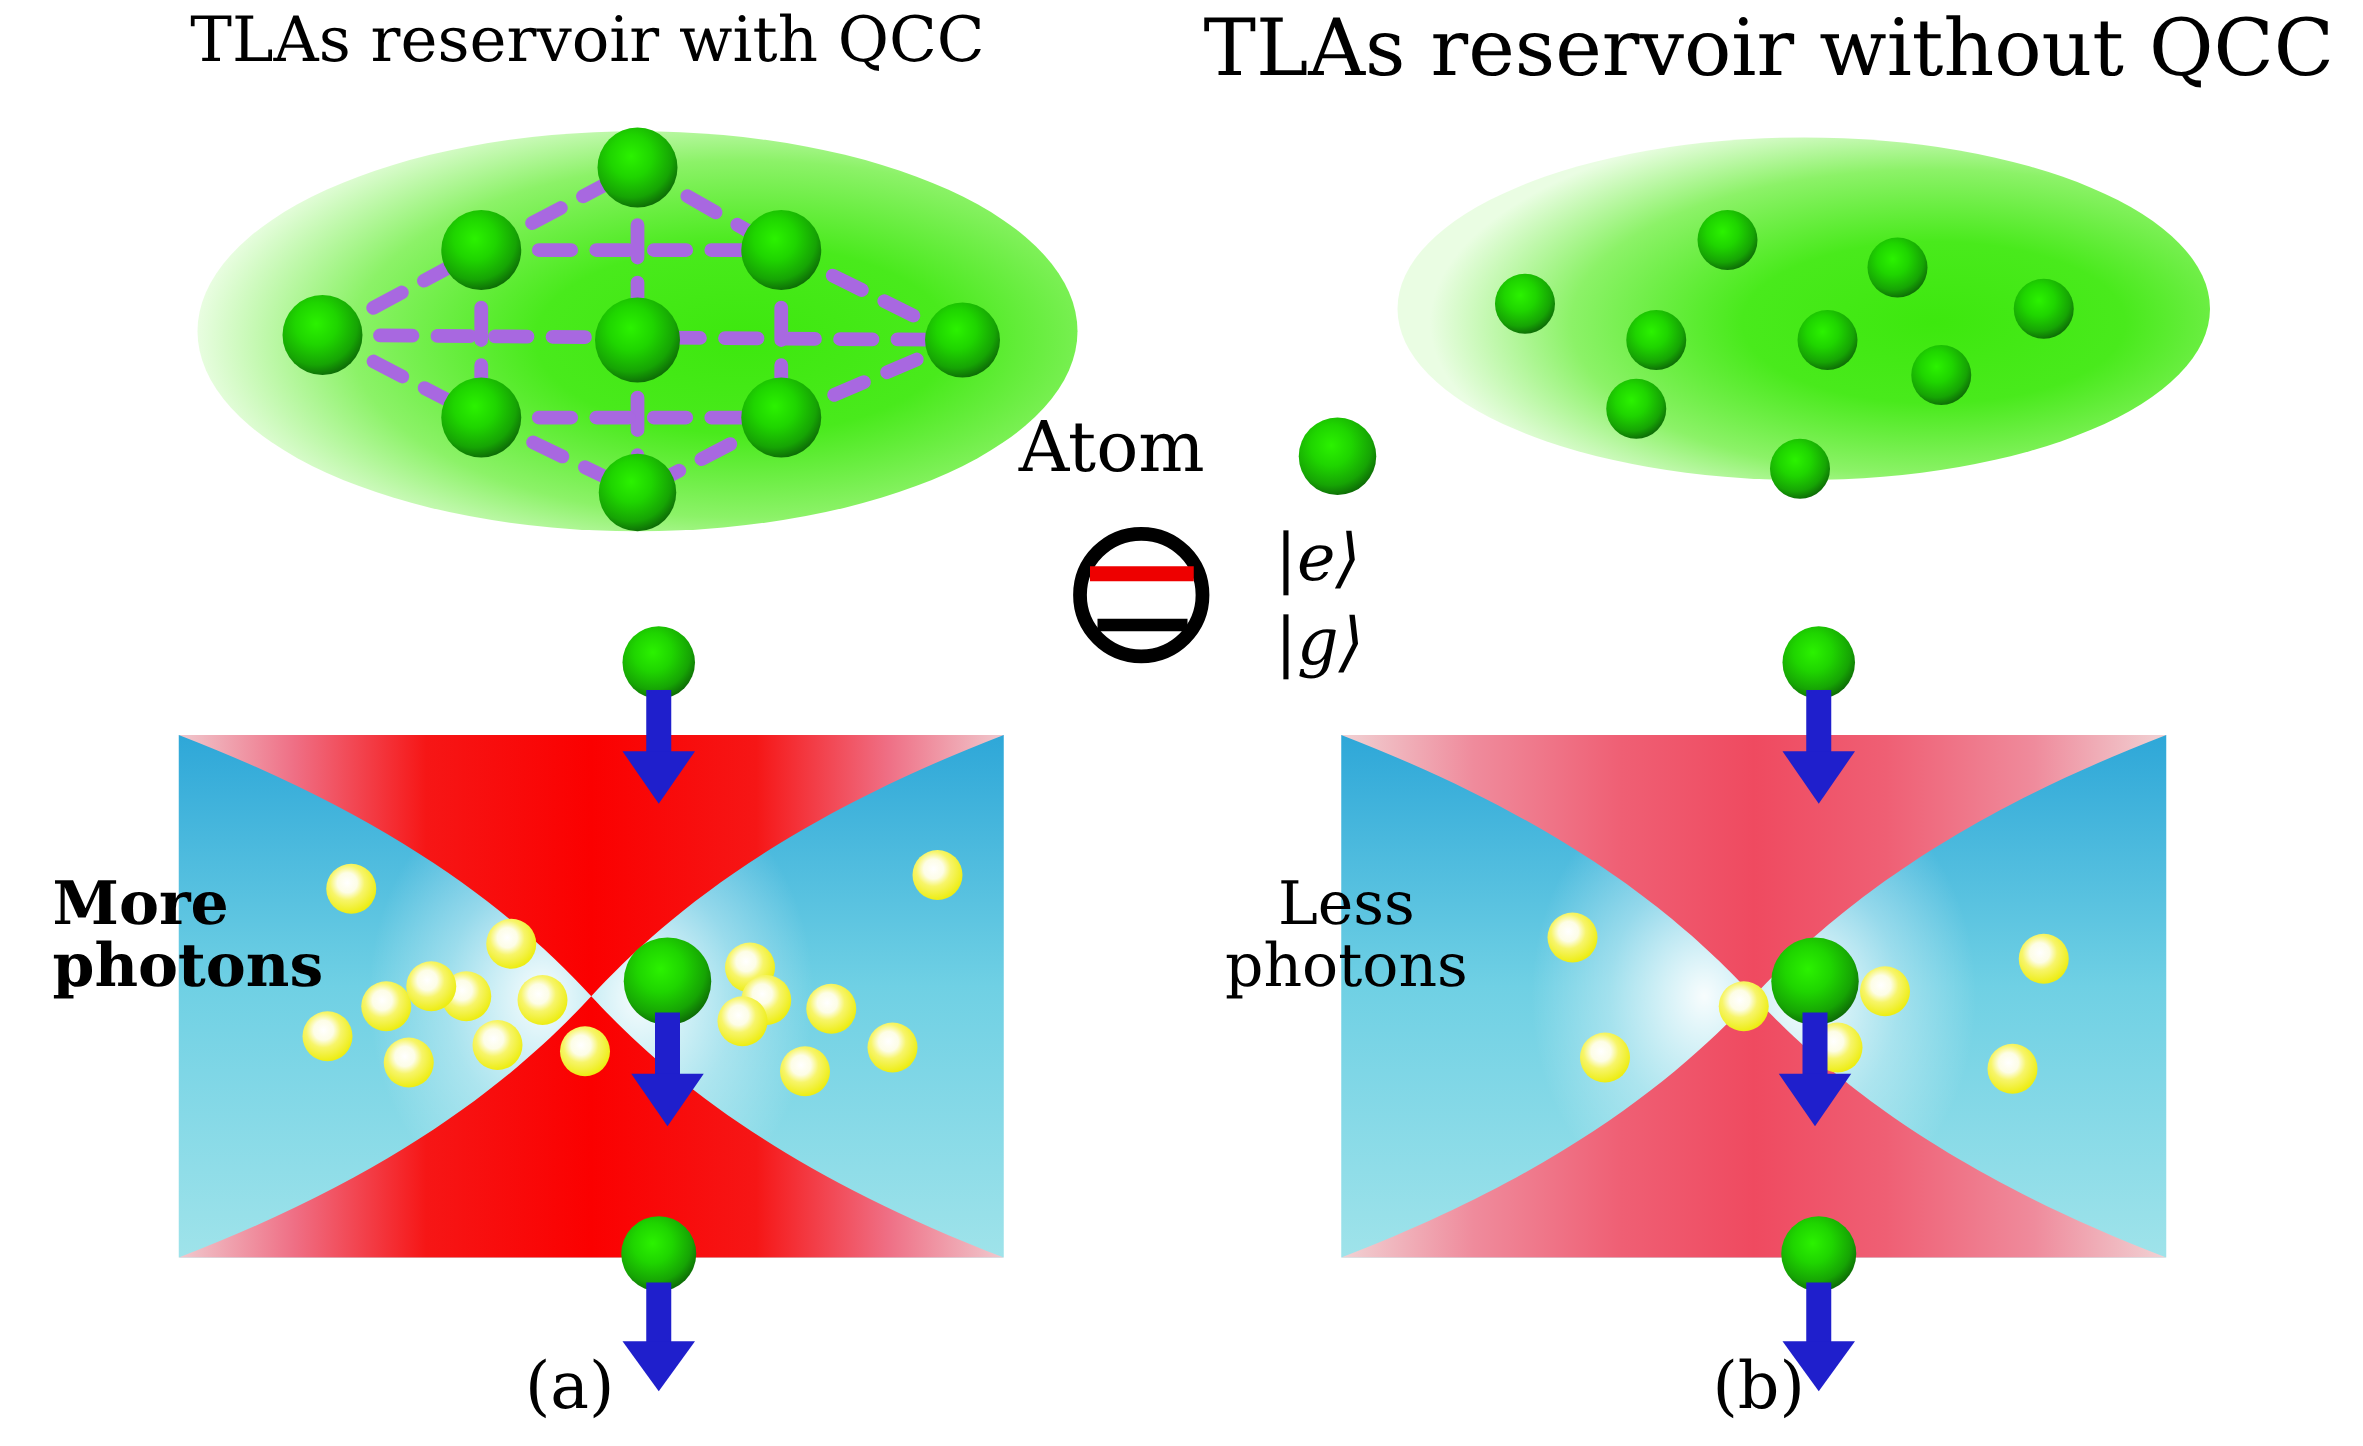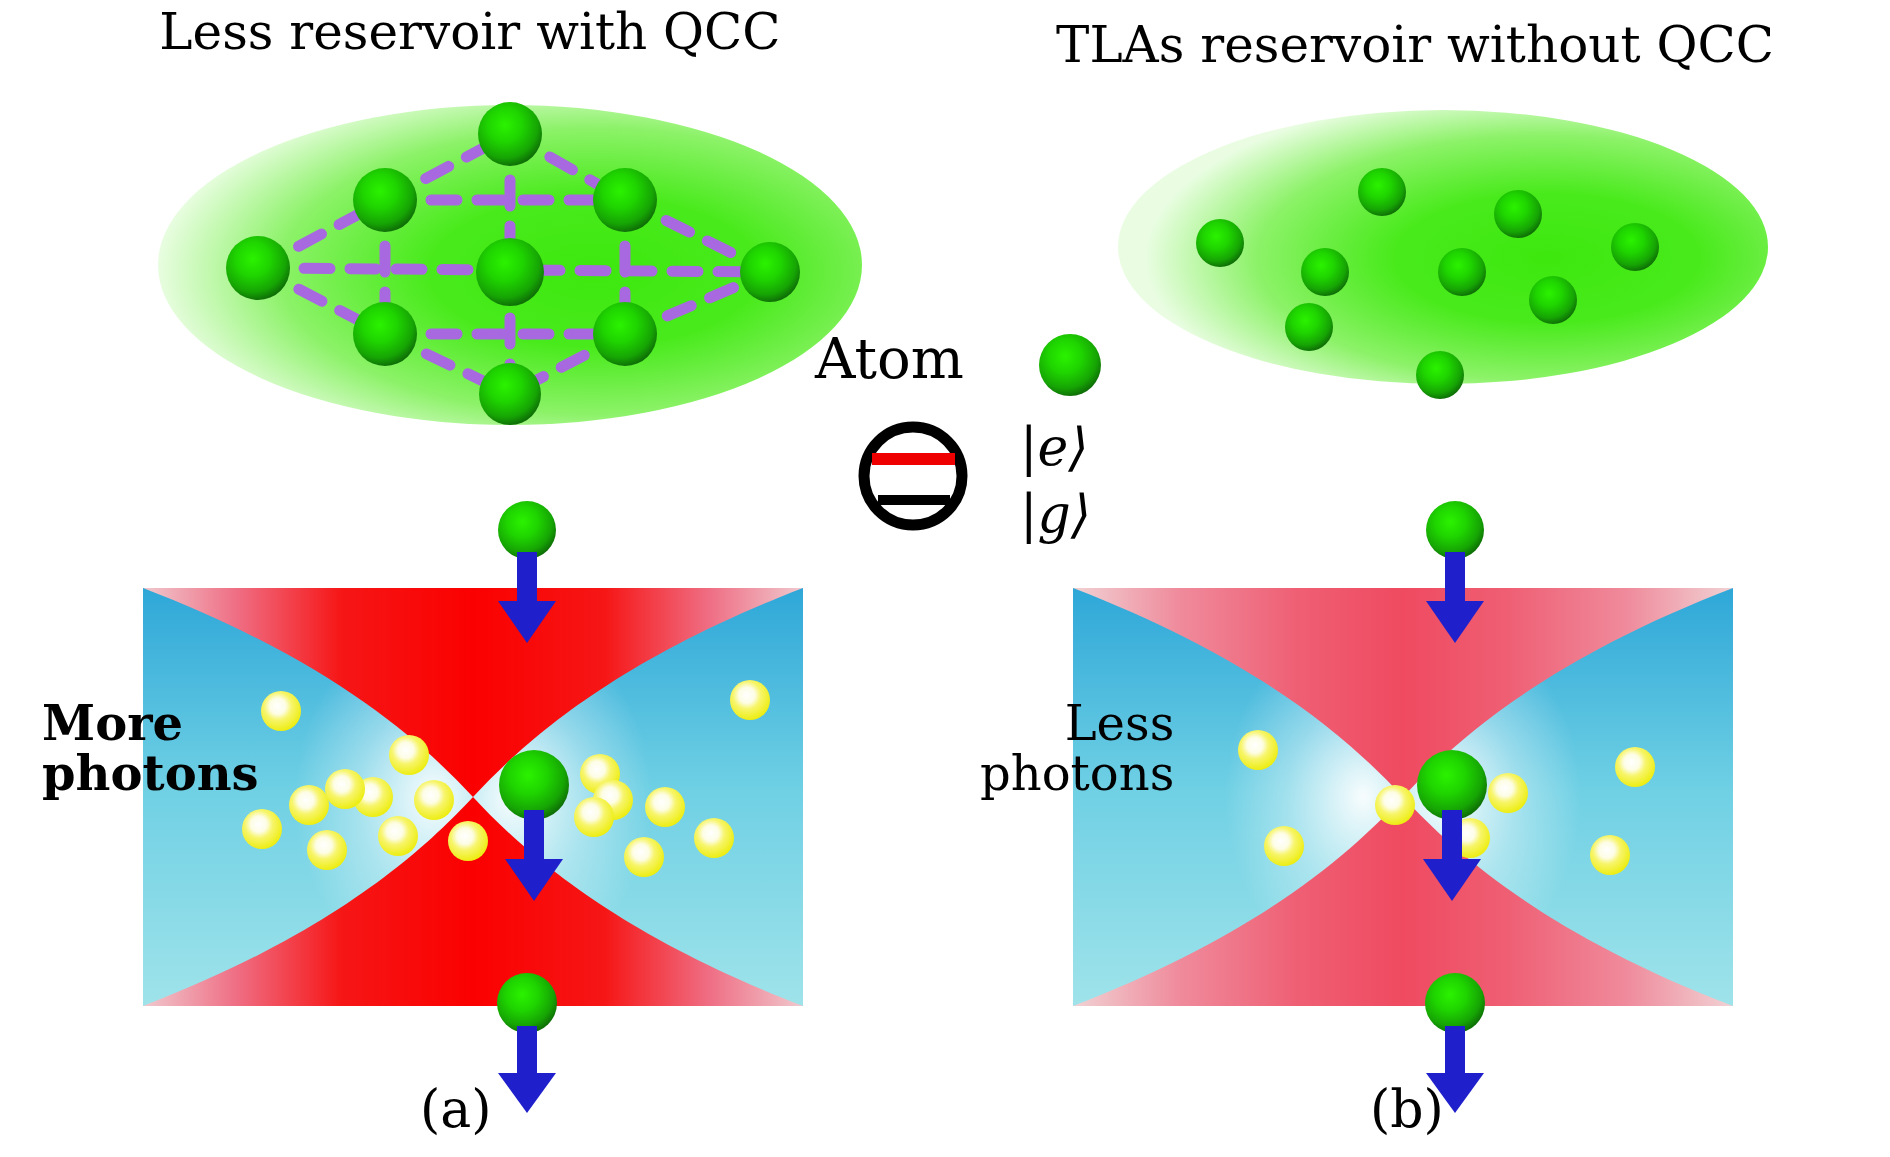--- a/index.html
+++ b/index.html
@@ -27,24 +27,24 @@
     white-space: pre;
     line-height: 1.05;
   }
   #title-left {
     left: 0px; top: 6px;
     width: 940px;
     text-align: center;
     font-size: 50px;
   }
   #title-right {
-    left: 940px; top: 19px;
+    left: 940px; top: 6px;
     width: 950px;
     text-align: center;
-    font-size: 50px;
+    font-size: 63px;
   }
   #atom-label {
     left: 815px; top: 330px;
     font-size: 56px;
   }
   #ket-e {
     left: 1020px; top: 420px;
     font-size: 52px;
     font-style: italic;
   }
@@ -55,21 +55,21 @@
   }
   #more-photons {
     left: 42px; top: 698px;
     font-size: 48px;
     text-align: left;
     font-weight: bold;
   }
   #less-photons {
     left: 980px; top: 698px;
     font-size: 48px;
-    text-align: right;
+    text-align: center;
   }
   #panel-a {
     left: 420px; top: 1082px;
     font-size: 52px;
   }
   #panel-b {
     left: 1370px; top: 1082px;
     font-size: 52px;
   }
 </style>
@@ -264,21 +264,21 @@
       <polygon points="1423,859 1481,859 1452,901" fill="#1f1fcc"></polygon>
     </g>
     <circle cx="1455" cy="1003" r="30" fill="url(#atomGrad)"></circle>
     <g>
       <rect x="1445" y="1026" width="20" height="55" fill="#1f1fcc"></rect>
       <polygon points="1426,1073 1484,1073 1455,1113" fill="#1f1fcc"></polygon>
     </g>
   </g>
 </svg>
 
-<div class="label" id="title-left">Less reservoir with QCC</div>
+<div class="label" id="title-left">TLAs reservoir with QCC</div>
 <div class="label" id="title-right">TLAs reservoir without QCC</div>
 
 <div class="label" id="atom-label">Atom</div>
 <div class="label" id="ket-e">|e⟩</div>
 <div class="label" id="ket-g">|g⟩</div>
 
 <div class="label" id="more-photons">More
 photons</div>
 <div class="label" id="less-photons">Less
 photons</div>

